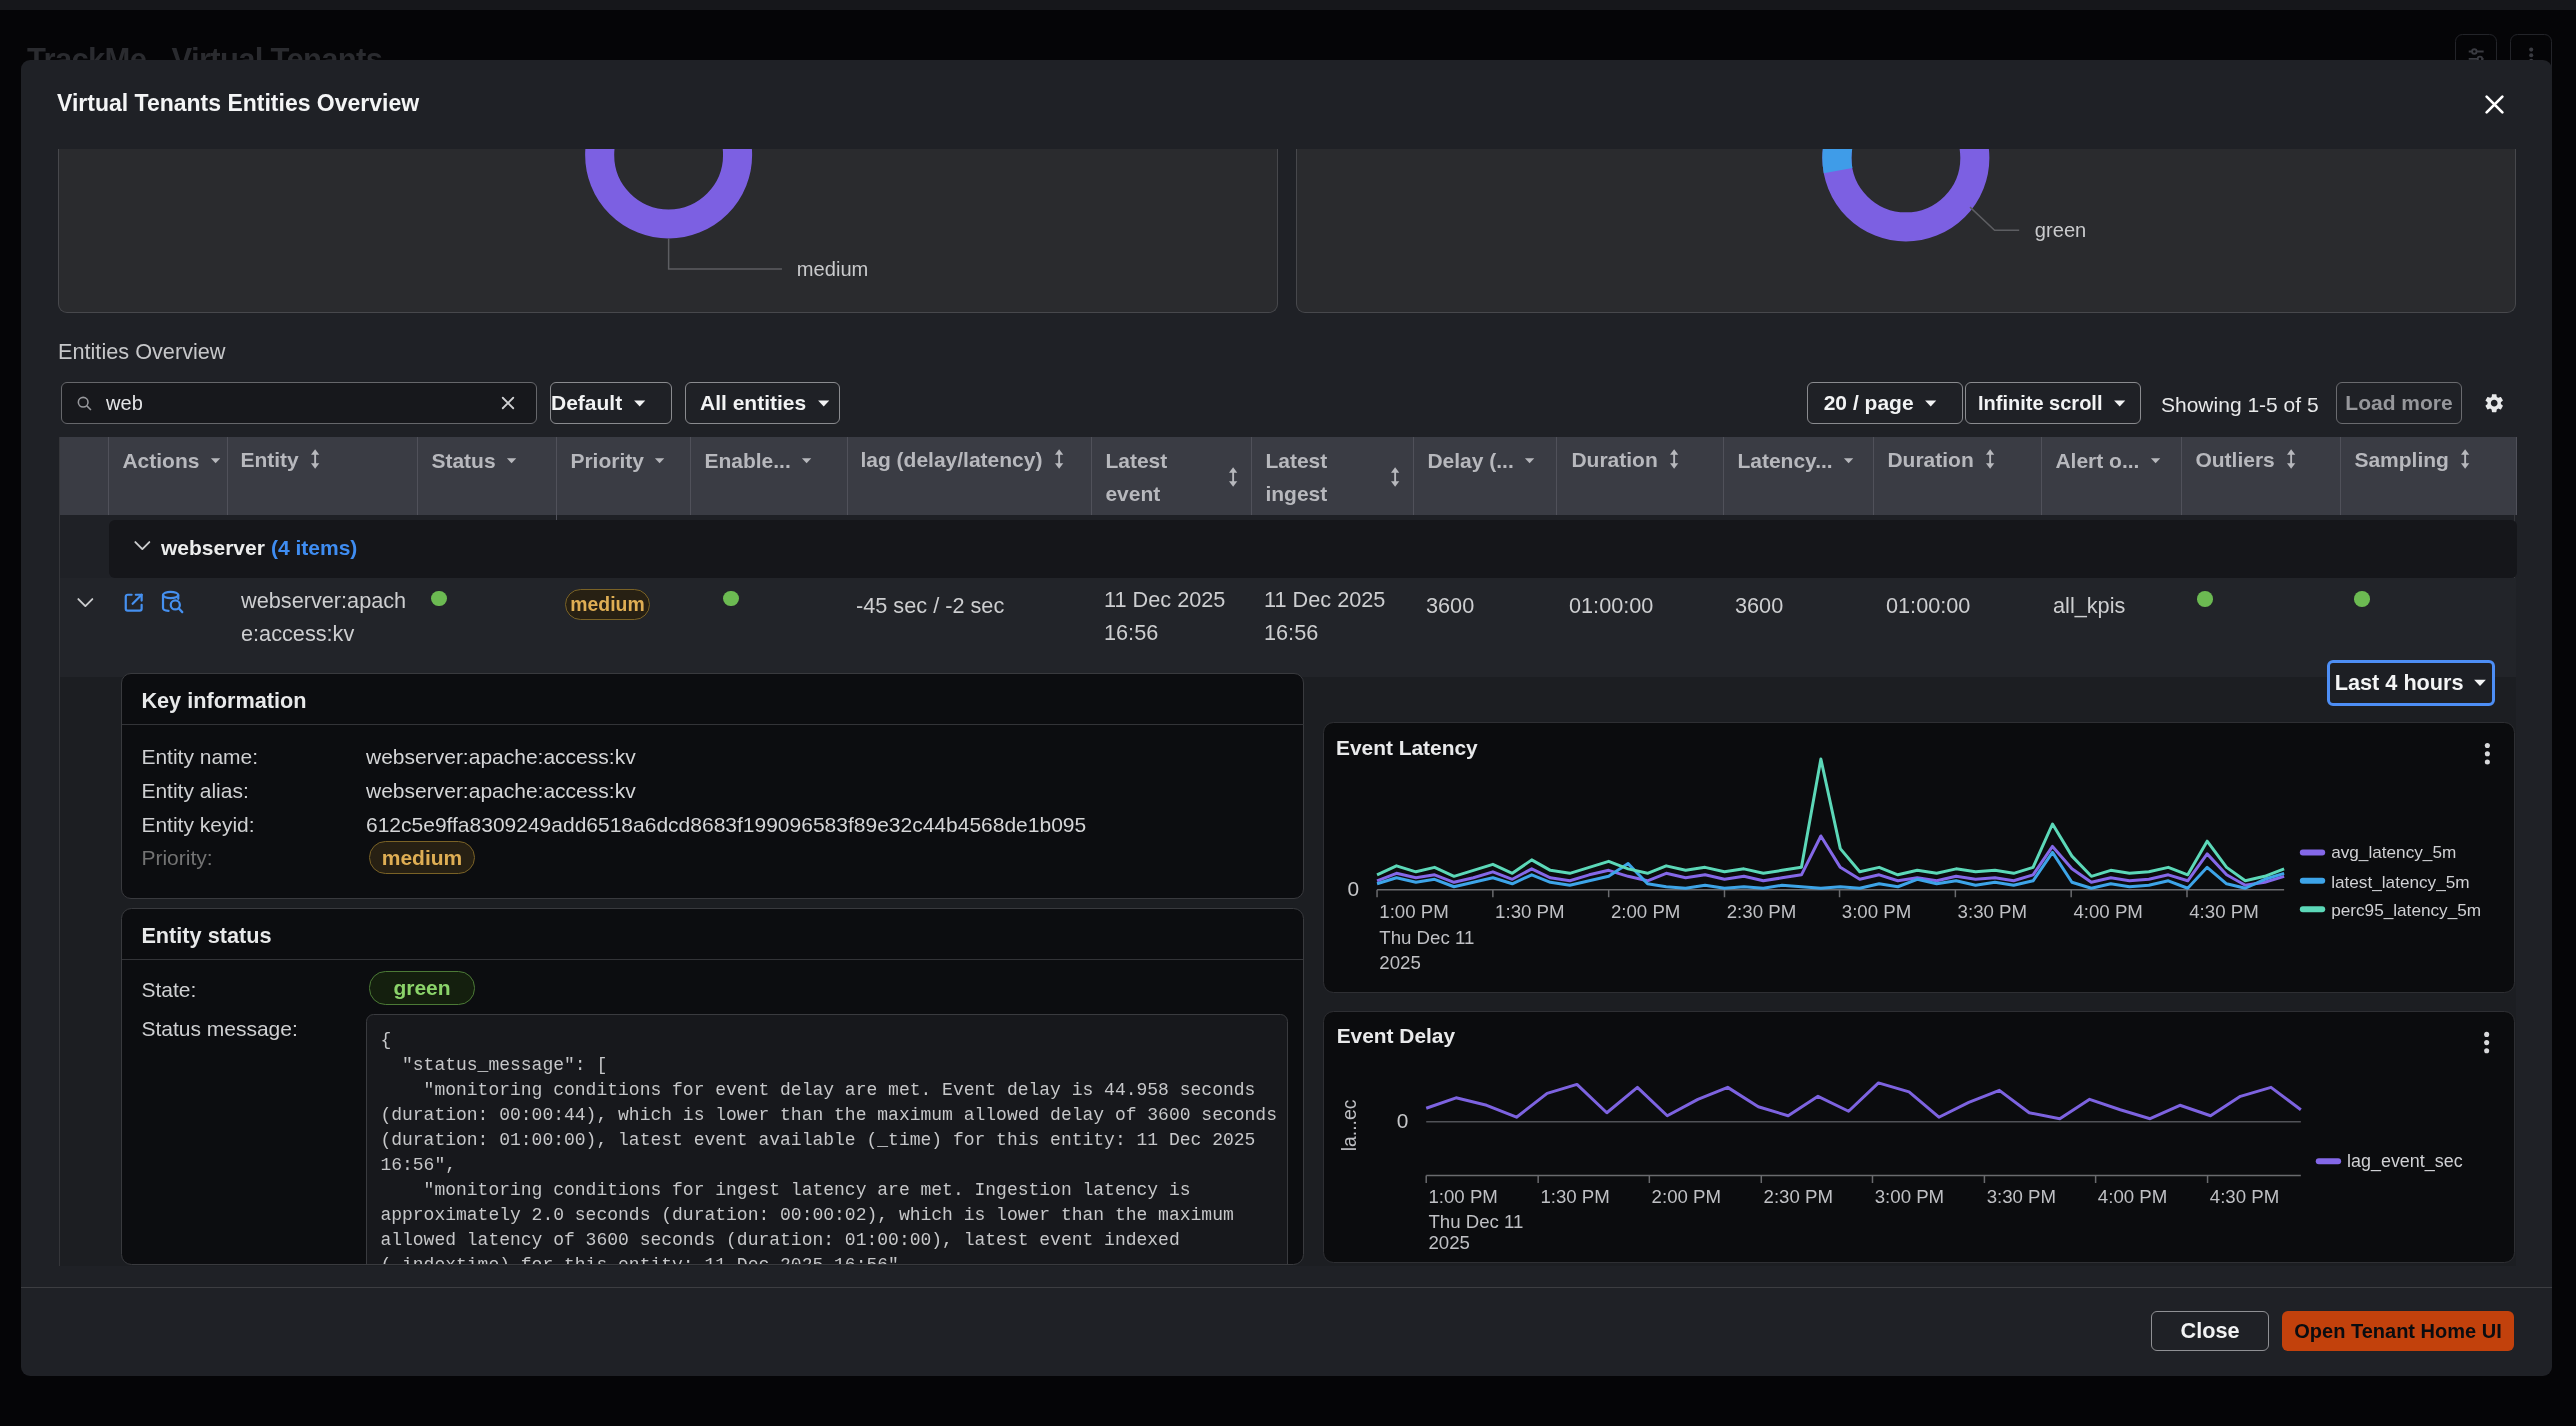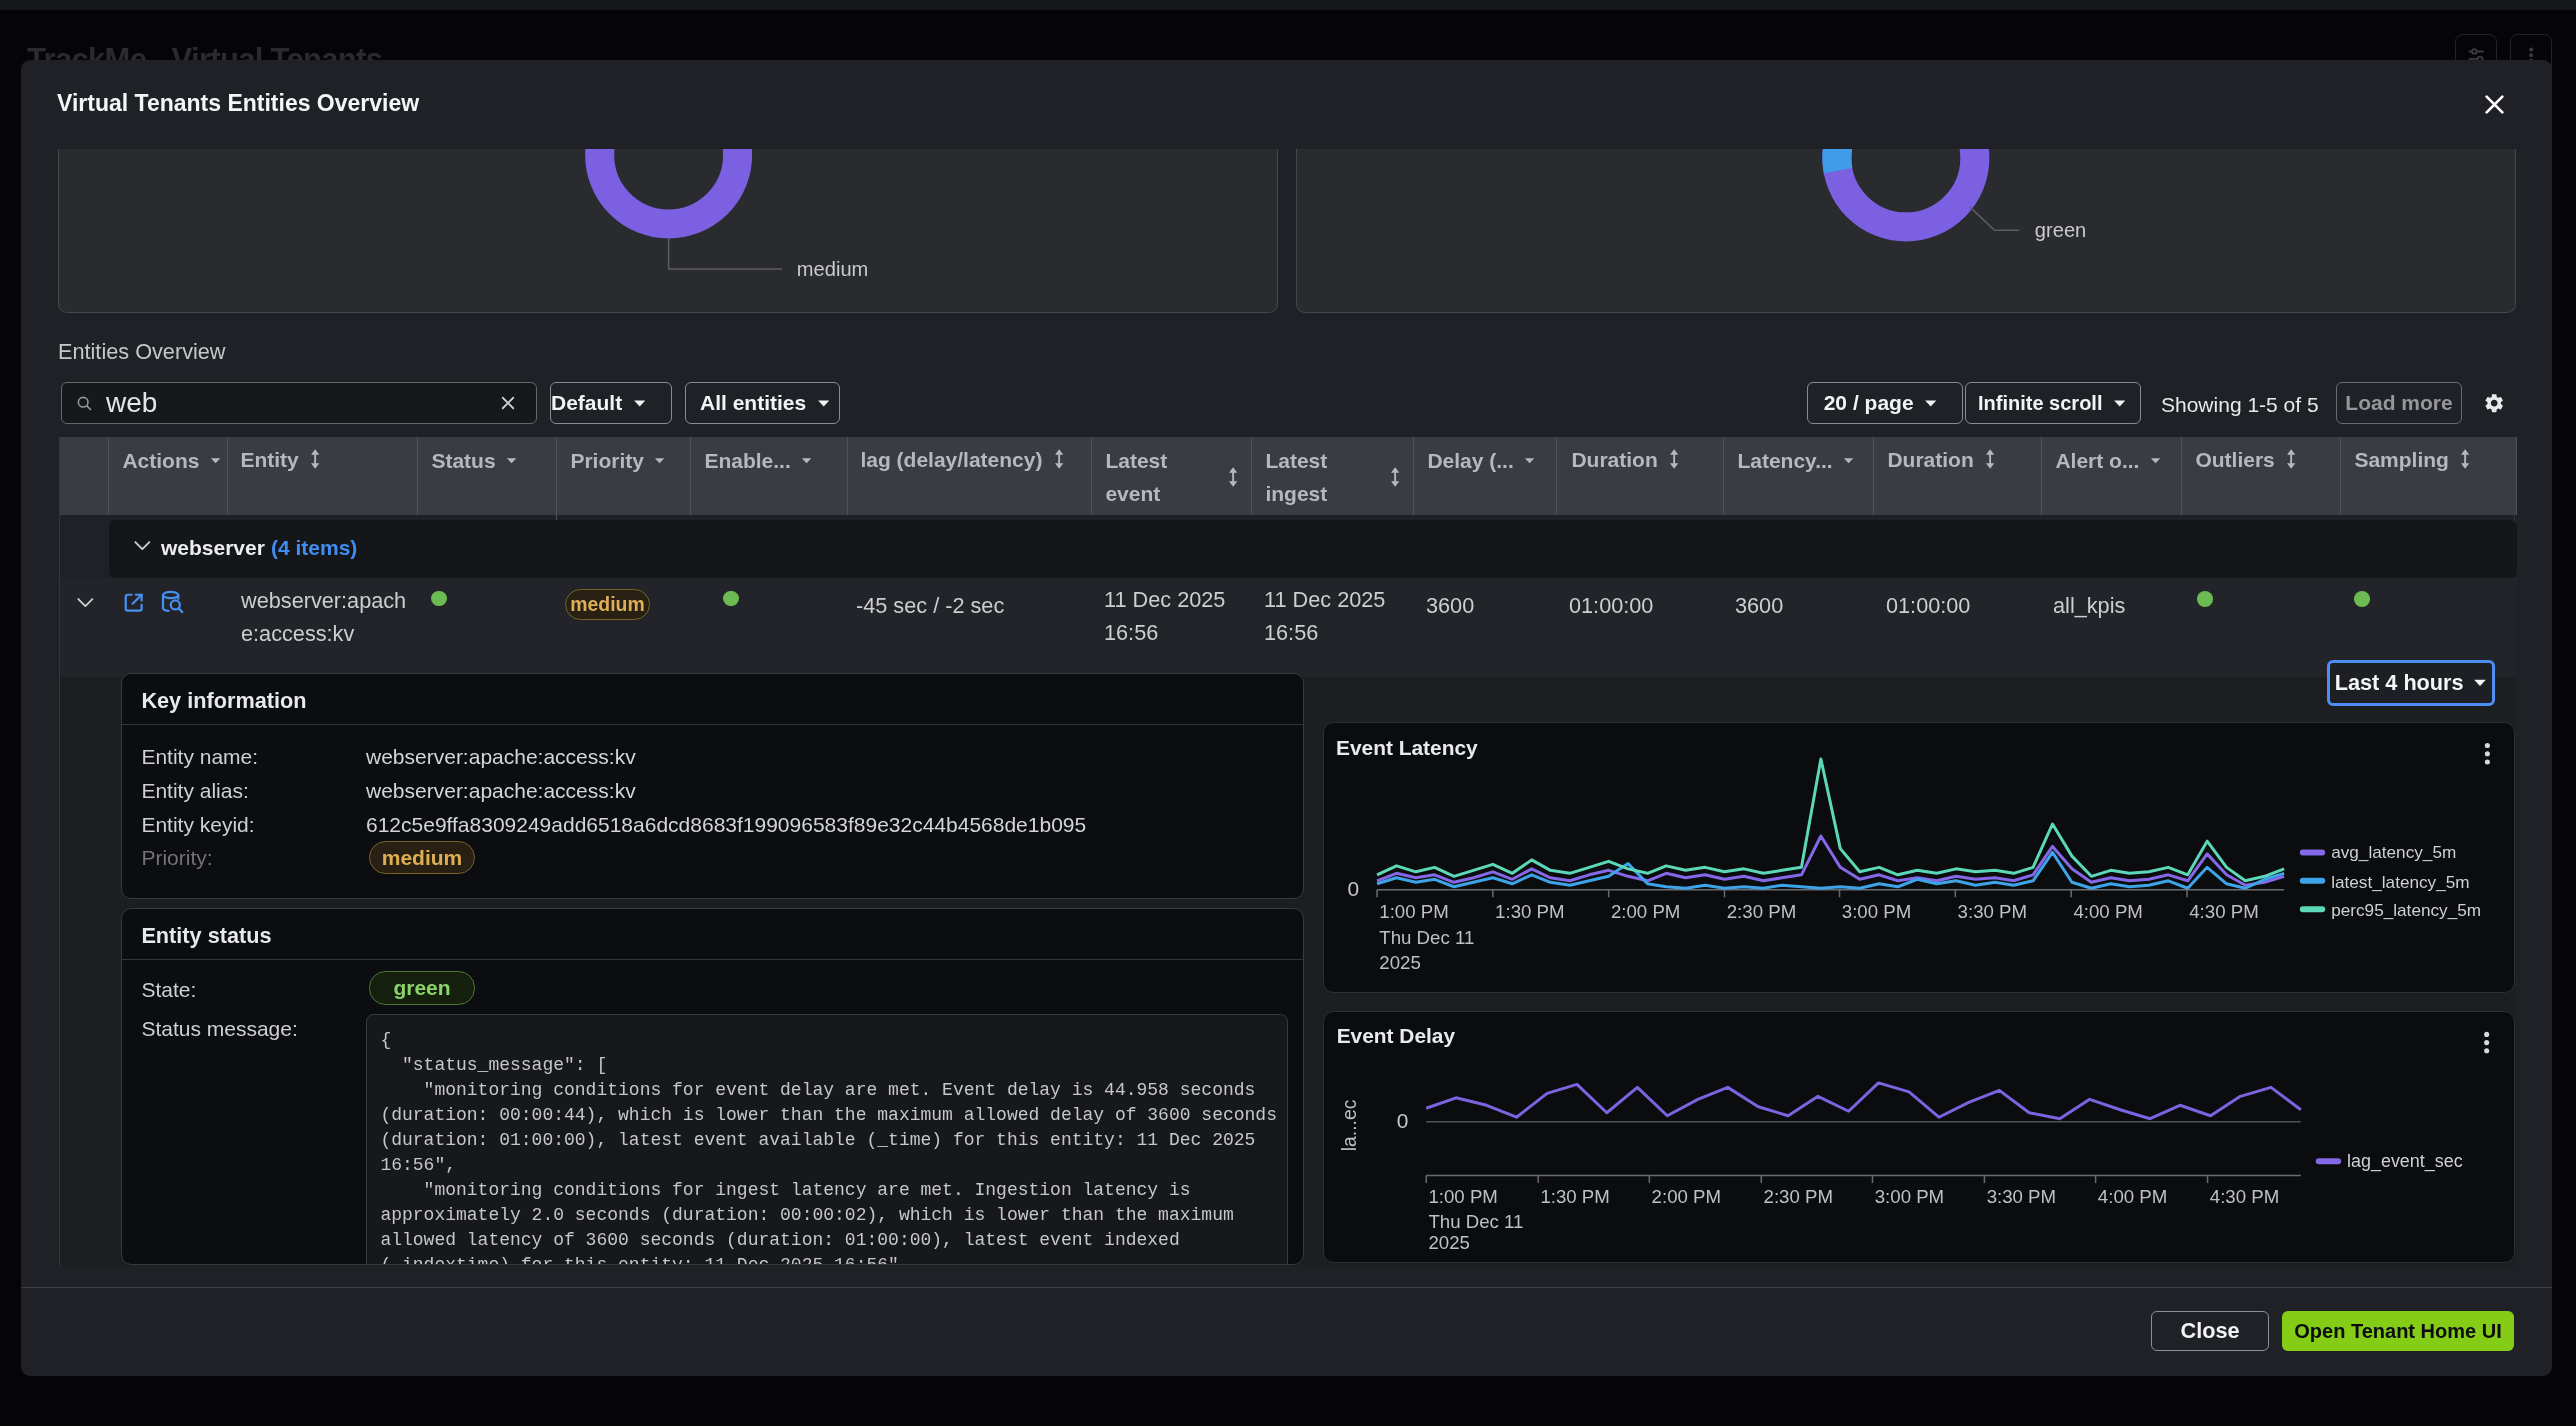--- a/index.html
+++ b/index.html
@@ -52,21 +52,21 @@
     </svg>
   </div>
 
   <div class="abs" style="left:37px;top:279px;font-size:21.7px;color:#c6c7c9">Entities Overview</div>
 
   <div class="abs" style="left:40px;top:322px;width:476px;height:42px;border:1.5px solid #66676b;border-radius:6px;background:#17181c;display:flex;align-items:center">
     <svg style="margin-left:12.7px" width="18.7" height="18.7" viewBox="0 0 24 24" fill="none" stroke="#97989c" stroke-width="2">
         <circle cx="10.5" cy="10.5" r="6.2"></circle>
         <path d="M15.2 15.2L20.5 20.5"></path>
       </svg>
-    <span style="margin-left:12.7px;font-size:28px;color:#e4e5e7">web</span>
+    <span style="margin-left:12.7px;font-size:20px;color:#e4e5e7">web</span>
     <svg style="position:absolute;right:19.4px" width="18" height="18" viewBox="0 0 24 24" fill="none" stroke="#d0d1d3" stroke-width="2.4" stroke-linecap="round">
         <path d="M5 5l14 14M19 5L5 19"></path>
       </svg>
   </div>
   <div class="btn abs" style="left:529px;top:322px;width:122px;height:42px;border:1.5px solid #8a8b8f;font-size:21px;">Default<svg style="margin-left:10.5px" width="13.4" height="9" viewBox="0 0 18 12" fill="#f2f3f4">
         <path d="M1.5 2l7.5 8 7.5-8z"></path>
       </svg></div>
   <div class="btn abs" style="left:664px;top:322px;width:155px;height:42px;border:1.5px solid #8a8b8f;font-size:21px;padding-left:14px">All entities<svg style="margin-left:10.5px" width="13.4" height="9" viewBox="0 0 18 12" fill="#f2f3f4">
         <path d="M1.5 2l7.5 8 7.5-8z"></path>
       </svg></div>
@@ -360,15 +360,15 @@
         </g>
         <polyline points="136,129 176,115 217,125 257,141 298,109 338,97 378,135 419,101 459,139 500,117 540,101 581,127 621,139 661,113 702,133 742,95 783,107 823,141 863,121 904,105 944,135 985,143 1025,117 1066,131 1106,143 1146,125 1187,139 1227,113 1268,101 1308,131" fill="none" stroke="#7d63e0" stroke-width="4" stroke-linejoin="round"></polyline>
         <rect x="1328" y="196" width="34" height="8" rx="4" fill="#8468e8"></rect>
         <text x="1370" y="208" font-size="24" fill="#d0d1d4">lag_event_sec</text>
       </svg>
     </div>
   </div>
 
   <div class="abs" style="left:0;top:1227px;width:2531px;height:0.7px;background:#3c3d41"></div>
   <div class="btn abs" style="left:2130px;top:1251px;width:118px;height:40px;border:1.5px solid #8f9094;font-size:21.7px;justify-content:center">Close</div>
-  <div class="btn abs" style="left:2261px;top:1251px;width:232px;height:40px;background:#84cc16;color:#0a0c10;font-size:20px;justify-content:center">Open Tenant Home UI</div>
+  <div class="btn abs" style="left:2261px;top:1251px;width:232px;height:40px;background:#c2410c;color:#0a0c10;font-size:20px;justify-content:center">Open Tenant Home UI</div>
 </div>
 
 
 </body></html>

